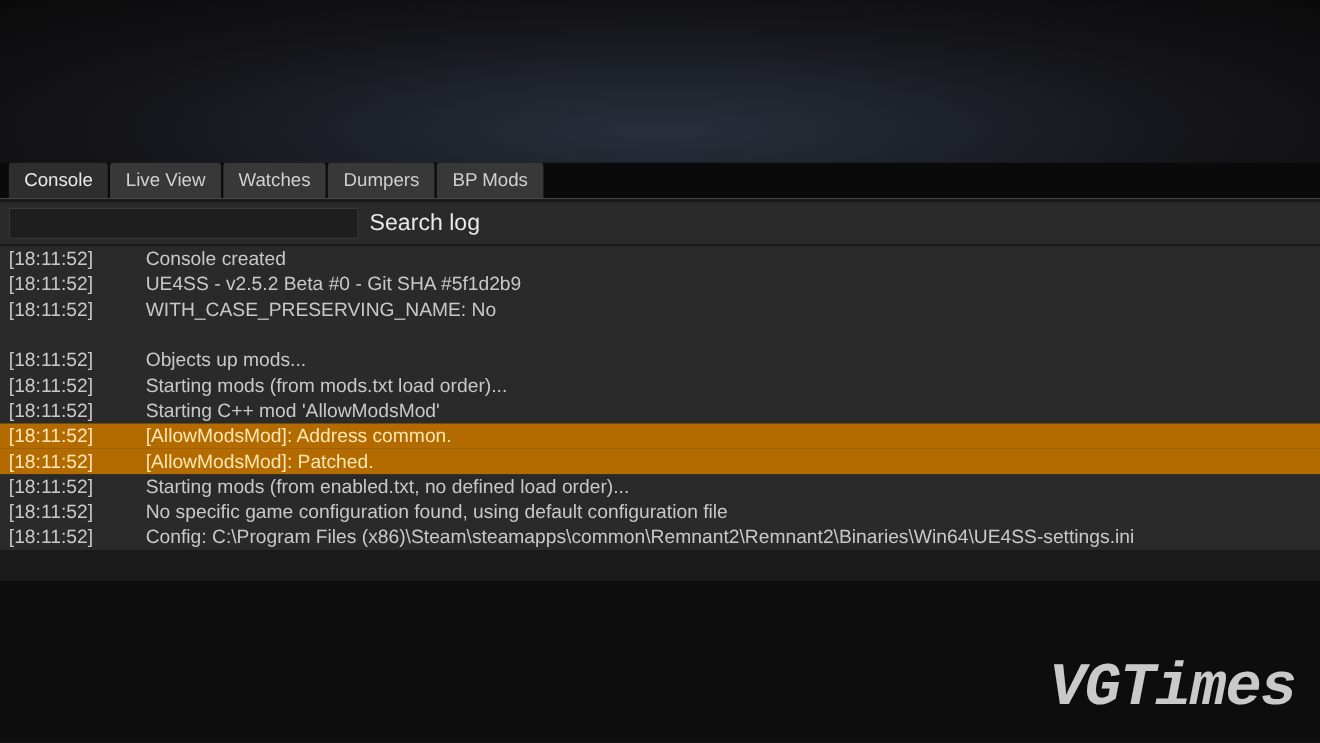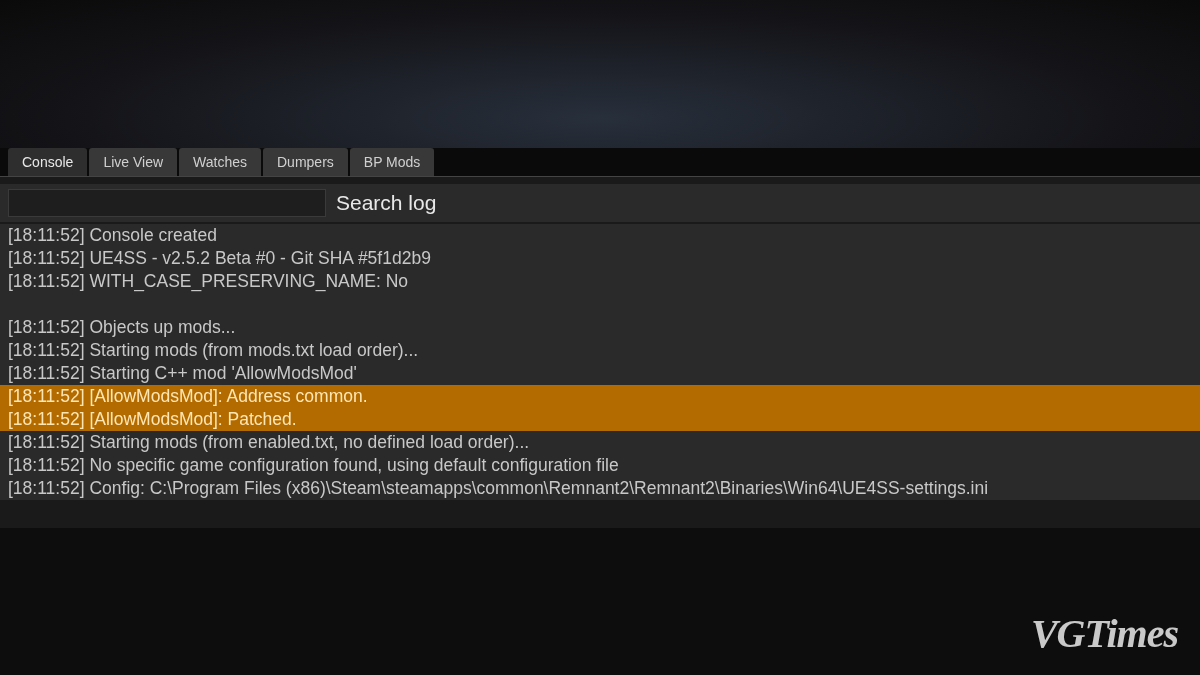--- a/index.html
+++ b/index.html
@@ -31,21 +31,21 @@
       display: flex;
       gap: 2px;
       background: #0a0a0a;
       padding-left: 8px;
       border-bottom: 1px solid #444;
     }
     .tab {
       padding: 6px 14px;
       background: #383838;
       color: #d0d0d0;
-      font-size: 14px;
+      font-size: 17px;
       cursor: pointer;
       border-top-left-radius: 3px;
       border-top-right-radius: 3px;
     }
     .tab.active {
       background: #2e2e2e;
       color: #e8e8e8;
     }
     .toolbar {
       position: absolute;
@@ -105,31 +105,32 @@
     }
     .log-line.highlighted .ts,
     .log-line.highlighted .msg {
       color: #ffe6b3;
     }
     .ts {
       color: #c8c8c8;
     }
     .msg {
       color: #c8c8c8;
+      margin-left: 43px;
     }
     .watermark {
       position: absolute;
       bottom: 18px;
       right: 22px;
       color: rgba(235, 235, 235, 0.85);
-      font-size: 40px;
+      font-size: 55px;
       font-weight: bold;
       font-style: italic;
       letter-spacing: -1px;
-      font-family: Liberation Serif, serif;
+      font-family: Liberation Mono, monospace;
       margin-top: 30px;
     }
     .below-console {
       position: absolute;
       top: 528px;
       left: 0;
       width: 100%;
       height: 147px;
       background: #0d0d0d;
     }

